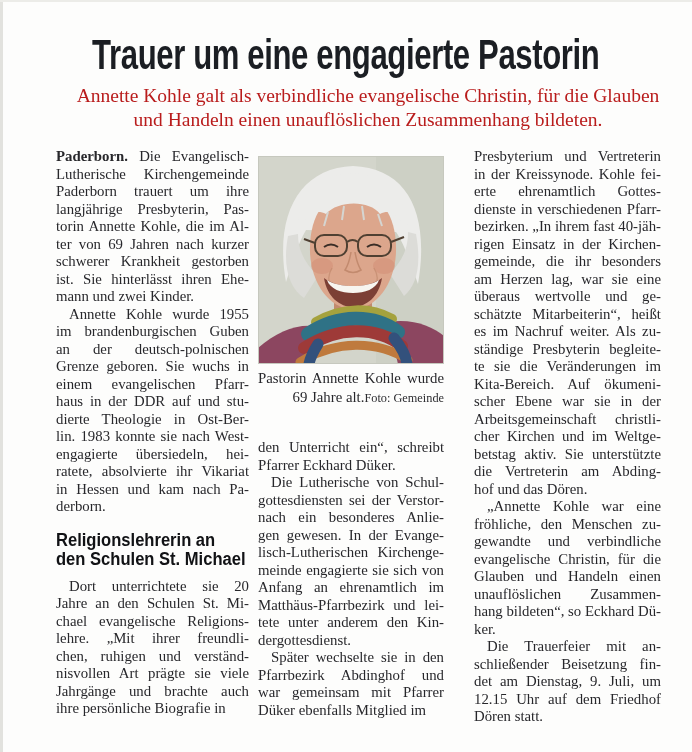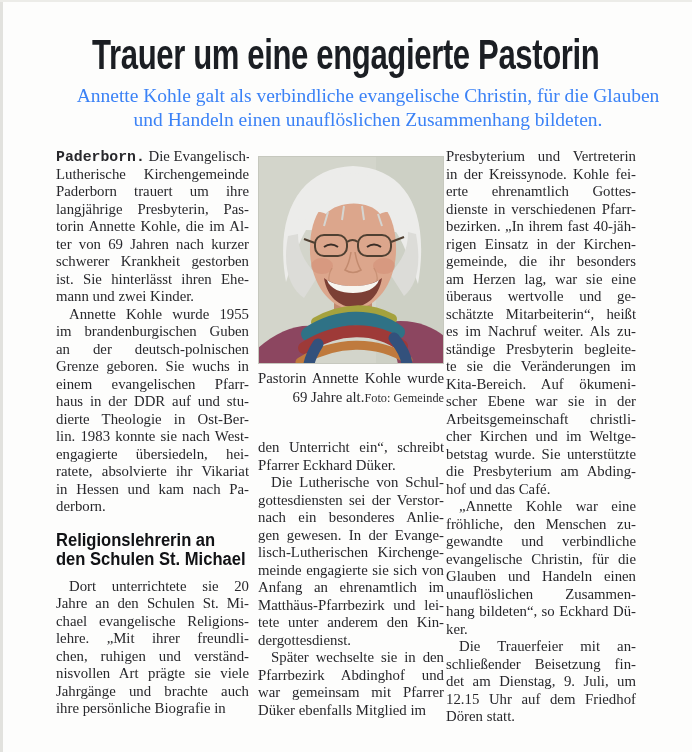--- a/index.html
+++ b/index.html
@@ -12,40 +12,40 @@
   .scan-edge-top{position:absolute;left:0;top:0;width:692px;height:2px;background:#ecece8;}
 
   .headline-wrap{margin-top:32px;display:flex;justify-content:center;}
   .headline{
     margin:0;font-family:"Liberation Sans", sans-serif;font-weight:bold;
     font-size:42px;line-height:46px;letter-spacing:-0.5px;color:#1b1e23;
     white-space:nowrap;transform:scaleX(.74);transform-origin:center;
   }
   .subhead{margin-top:6px;}
   .subhead div{
-    text-align:center;white-space:nowrap;font-size:19.5px;line-height:24px;color:#3b82f6;padding-left:44px;
+    text-align:center;white-space:nowrap;font-size:19.5px;line-height:24px;color:#b91c1c;padding-left:44px;
   }
 
   .columns{
     position:absolute;left:56px;top:148px;width:592px;
     display:flex;
   }
   .col{font-size:14.8px;line-height:17.5px;color:#27272b;}
   .col-left{width:193px;margin-right:9px;}
-  .col-middle{width:186px;margin-right:2px;}
+  .col-middle{width:186px;margin-right:30px;}
   .col-right{width:190px;}
 
   .para{margin:0;}
   .line{
     height:17.5px;overflow:hidden;white-space:nowrap;
     text-align:justify;text-align-last:justify;
   }
   .line.pl{text-align-last:left;}
   .line.ind{text-indent:13px;}
-  .line b{font-weight:bold;font-family:Liberation Mono, monospace;}
+  .line b{font-weight:bold;}
 
   .subheading{
     margin:15px 0 9px 0;font-family:"Liberation Sans", sans-serif;font-weight:bold;
     font-size:18px;line-height:19px;color:#111215;
     transform:scaleX(.92);transform-origin:0 50%;white-space:nowrap;
   }
 
   figure{margin:0;}
   .photo{
     margin-top:8px;width:186px;height:208px;display:block;
@@ -225,23 +225,23 @@
           <div class="line">am Herzen lag, war sie eine</div>
           <div class="line">überaus wertvolle und ge-</div>
           <div class="line">schätzte Mitarbeiterin“, heißt</div>
           <div class="line">es im Nachruf weiter. Als zu-</div>
           <div class="line">ständige Presbyterin begleite-</div>
           <div class="line">te sie die Veränderungen im</div>
           <div class="line">Kita-Bereich. Auf ökumeni-</div>
           <div class="line">scher Ebene war sie in der</div>
           <div class="line">Arbeitsgemeinschaft christli-</div>
           <div class="line">cher Kirchen und im Weltge-</div>
-          <div class="line">betstag wurde. Sie unterstützte</div>
-          <div class="line">die Presbyterium am Abding-</div>
-          <div class="line pl">hof und das Café.</div>
+          <div class="line">betstag aktiv. Sie unterstützte</div>
+          <div class="line">die Vertreterin am Abding-</div>
+          <div class="line pl">hof und das Dören.</div>
         </div>
         <div class="para">
           <div class="line ind">„Annette Kohle war eine</div>
           <div class="line">fröhliche, den Menschen zu-</div>
           <div class="line">gewandte und verbindliche</div>
           <div class="line">evangelische Christin, für die</div>
           <div class="line">Glauben und Handeln einen</div>
           <div class="line">unauflöslichen Zusammen-</div>
           <div class="line">hang bildeten“, so Eckhard Dü-</div>
           <div class="line pl">ker.</div>

